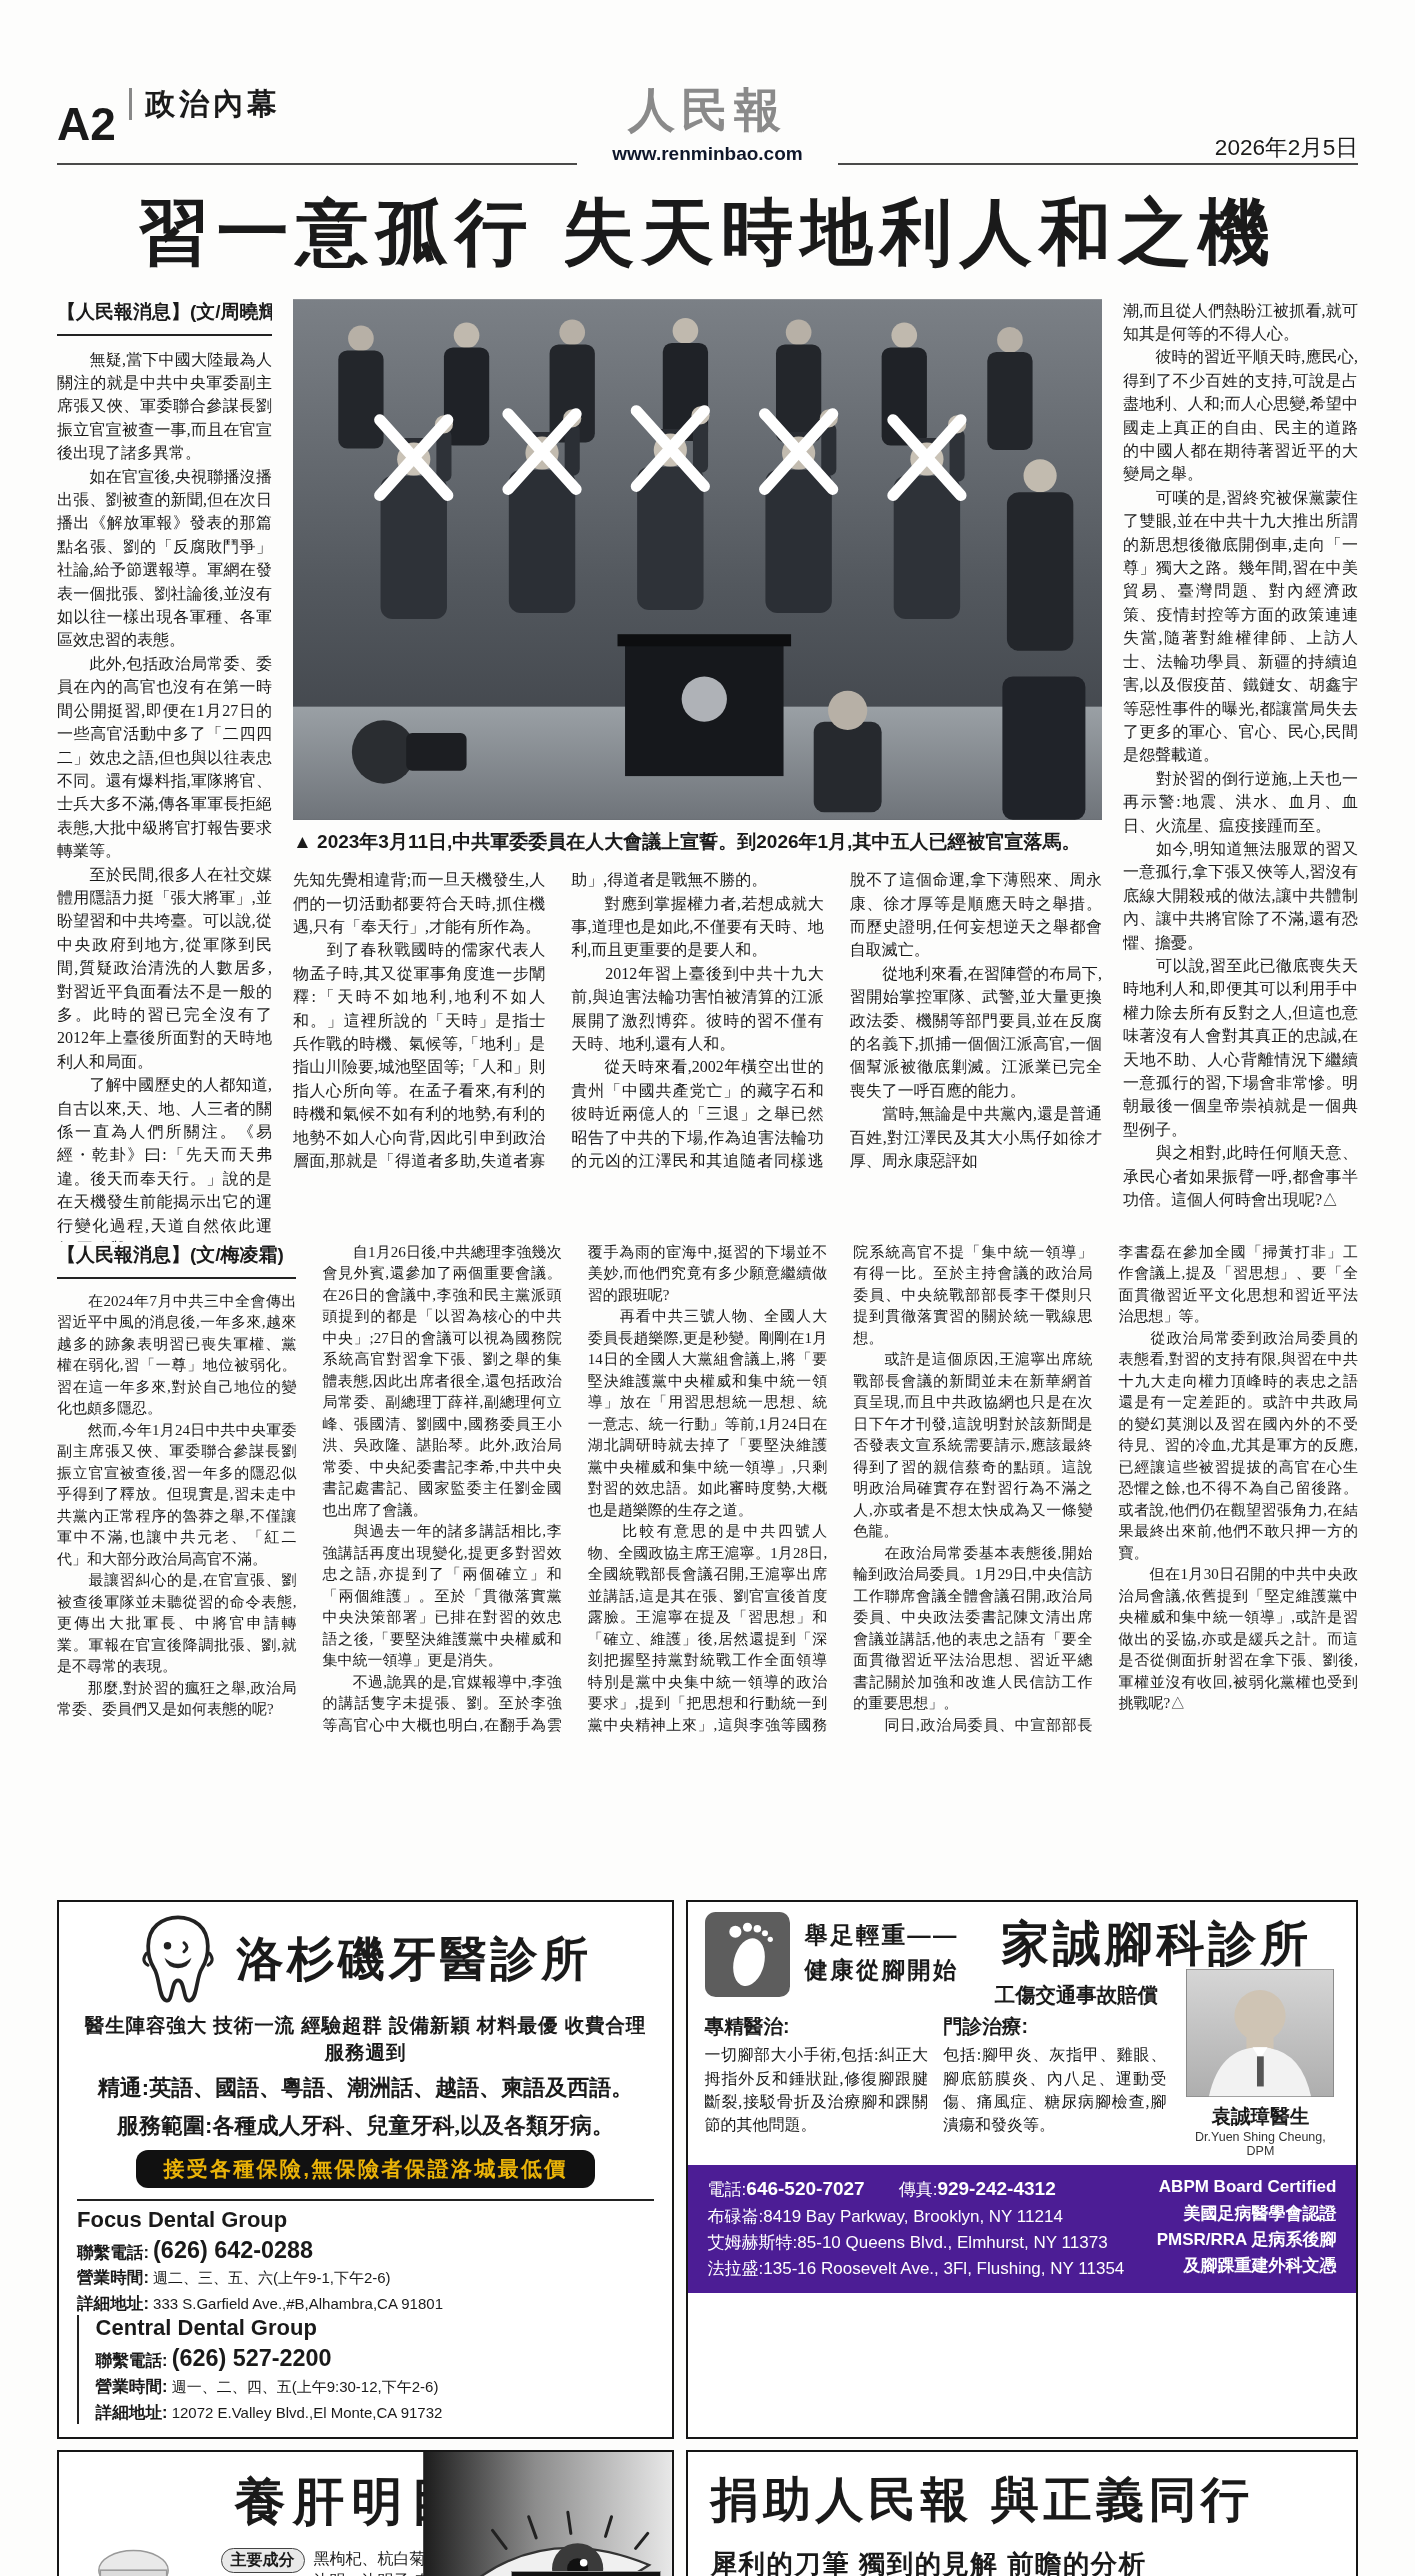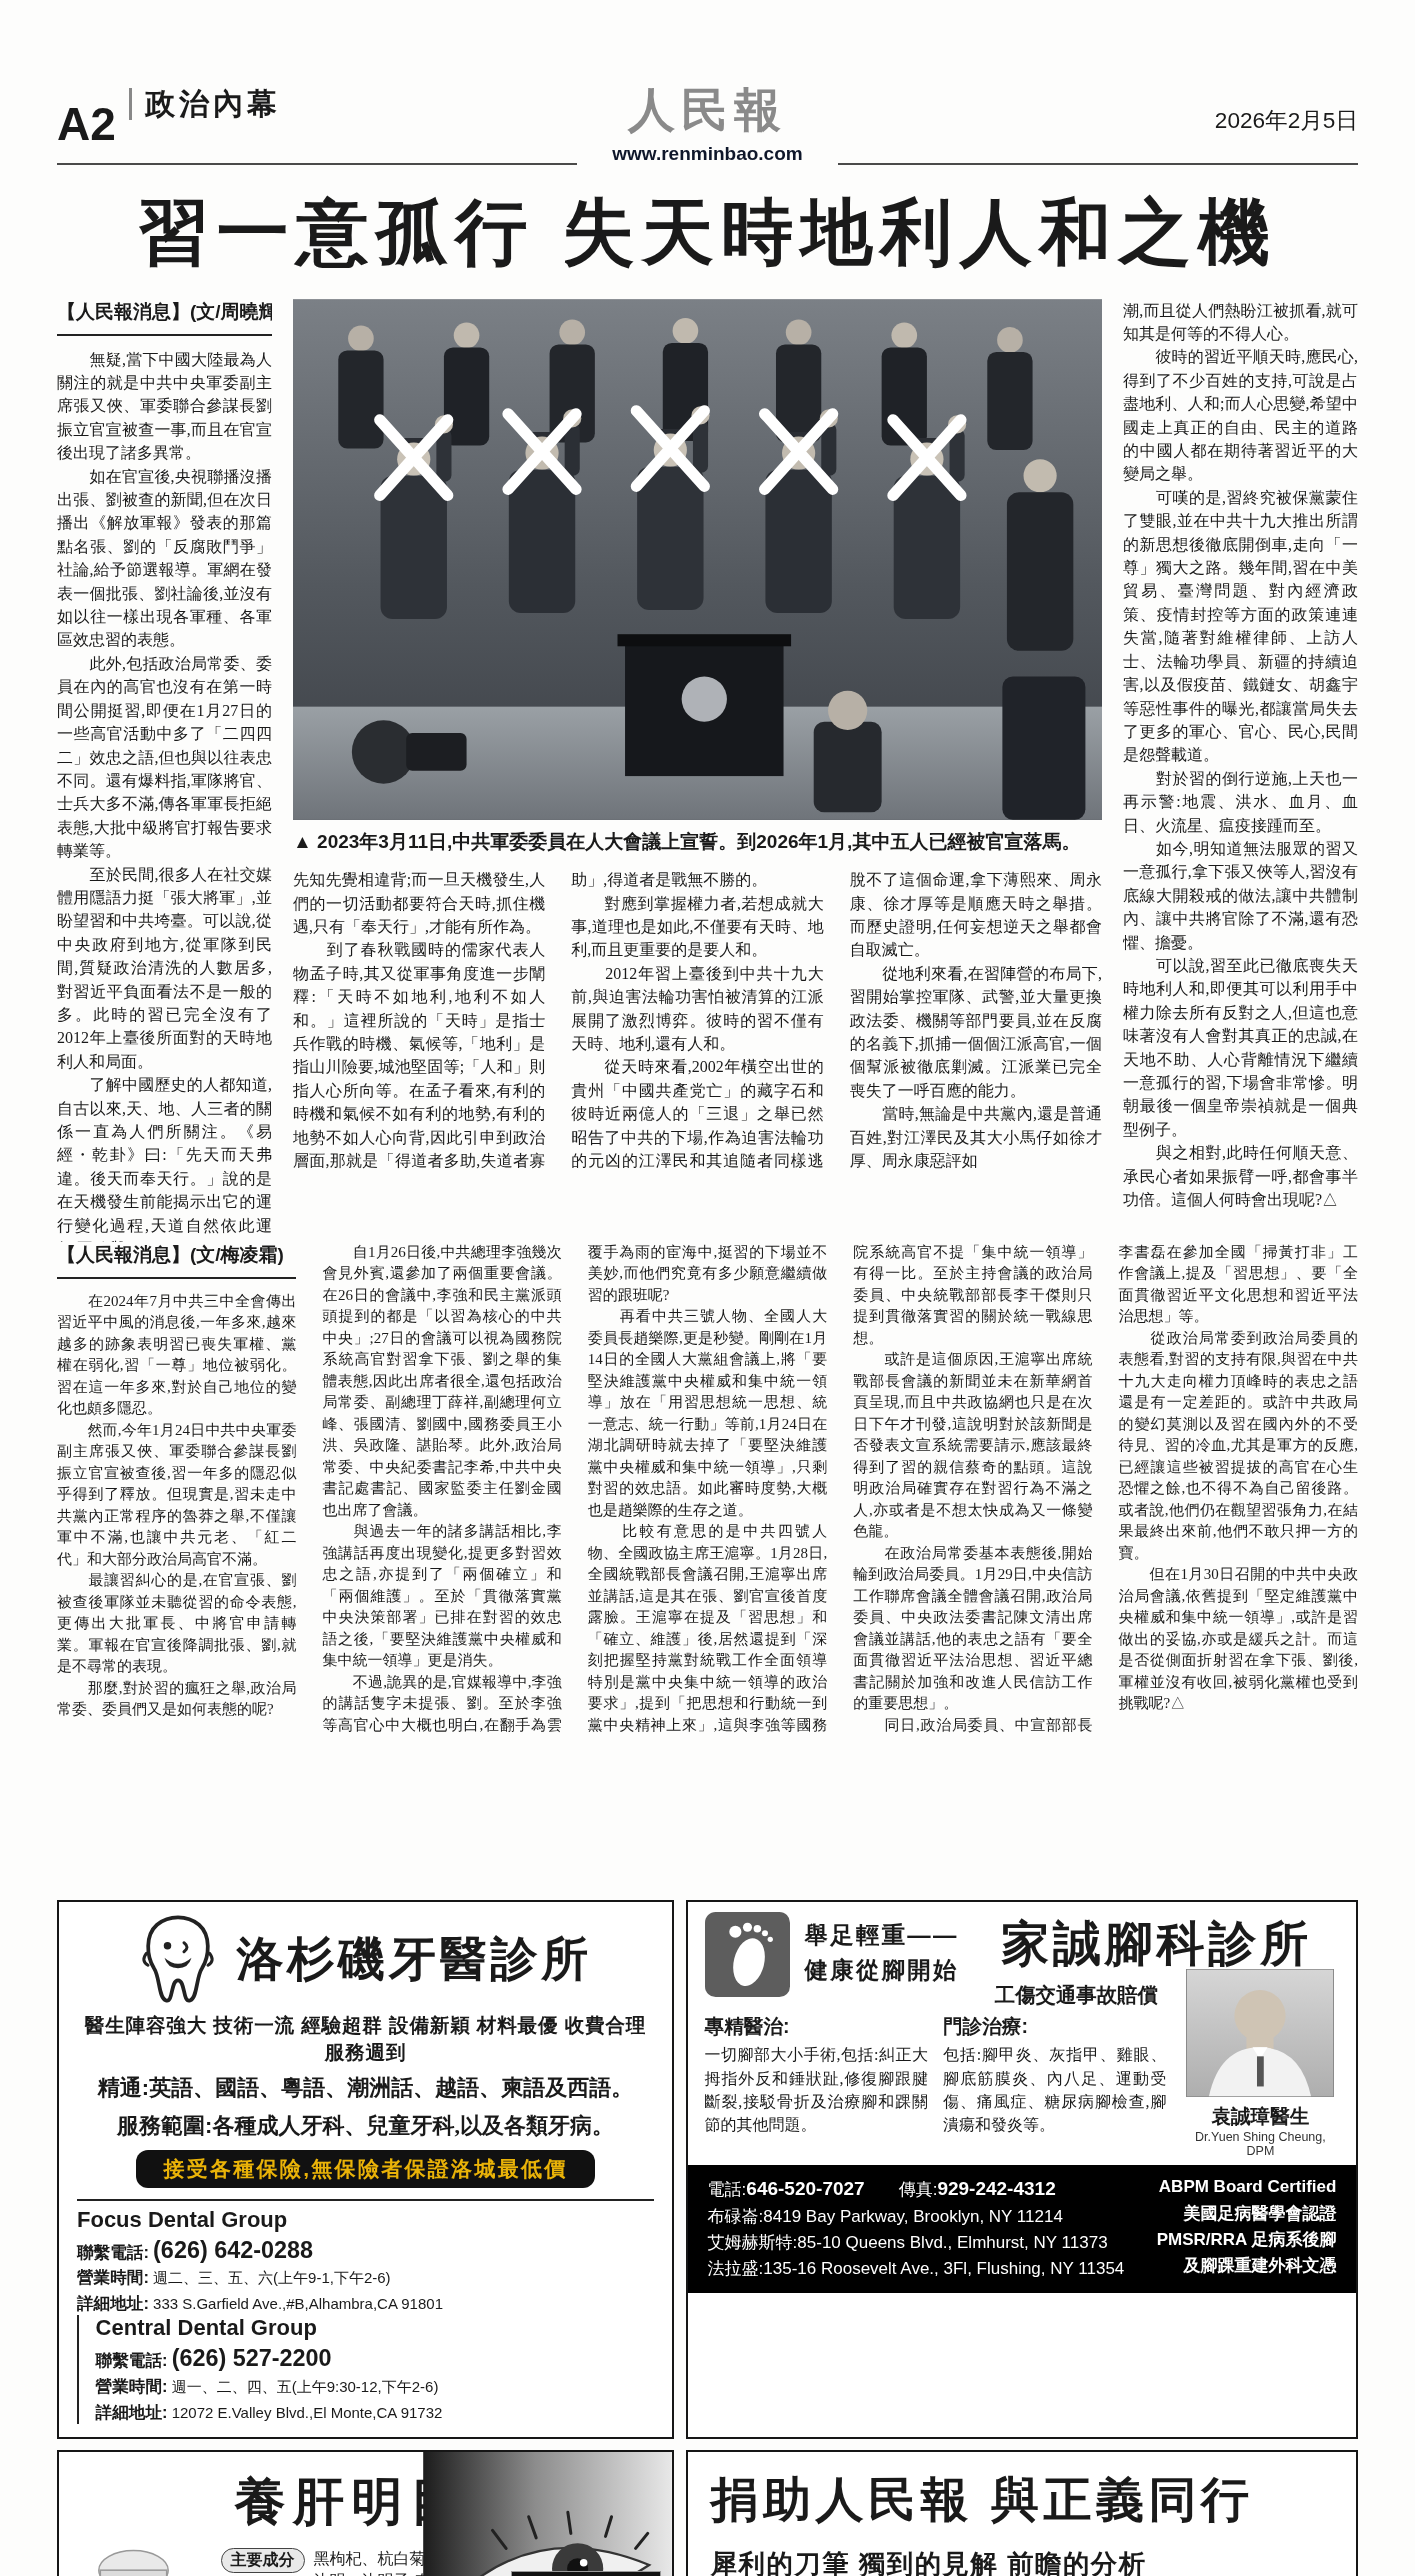--- a/index.html
+++ b/index.html
@@ -8,21 +8,21 @@
   
   .masthead{display:grid;grid-template-columns:1fr auto 1fr;align-items:end;padding-top:57px;}
   .m-left{border-bottom:2.3px solid #4a4a4a;padding-bottom:12px;}
   .plate{display:flex;align-items:center;gap:13.6px;font-family:"Liberation Sans",sans-serif;}
   .page-num{font-size:46px;font-weight:bold;margin-top:40px;}
   .plate-div{width:2.3px;height:32px;background:#888;}
   .section-name{font-size:30px;font-weight:bold;letter-spacing:3.8px;}
   .m-center{text-align:center;padding:0 35px;}
   .logo{font-size:47px;font-weight:900;color:#8a8a8a;font-family:"Liberation Serif",serif;letter-spacing:6px;}
   .site{font-size:19px;font-weight:bold;color:#0f172a;font-family:"Liberation Sans",sans-serif;margin-top:1.5px;}
-  .m-right{border-bottom:2.3px solid #4a4a4a;padding-bottom:27px;text-align:right;font-size:22.6px;font-family:"Liberation Sans",sans-serif;}
+  .m-right{border-bottom:2.3px solid #4a4a4a;padding-bottom:0;text-align:right;font-size:22.6px;font-family:"Liberation Sans",sans-serif;}
   
   .headline1{font-family:"Liberation Sans",sans-serif;font-weight:900;font-size:72px;letter-spacing:7.5px;text-align:center;margin:19.6px 0 18px;white-space:nowrap;}
   .a1{display:grid;grid-template-columns:215px 809px 1fr;column-gap:21px;height:943px;overflow:hidden;}
   .byline{font-family:"Liberation Sans",sans-serif;font-weight:bold;font-size:19px;border-bottom:2.3px solid #222;padding-bottom:9px;margin-bottom:12px;white-space:nowrap;}
   .btxt{font-size:16px;line-height:23.4px;text-align:justify;white-space:pre-line;}
   .colbox{overflow:hidden;height:100%;}
   .photo-wrap svg{display:block;}
   .caption{font-family:"Liberation Sans",sans-serif;font-weight:bold;font-size:19px;margin:9px 0 13.6px;}
   .mid-cols{column-count:3;column-gap:26px;height:341px;overflow:hidden;font-size:16px;line-height:23.4px;text-align:justify;white-space:pre-line;}
   
@@ -53,21 +53,21 @@
   .p-slogans{font-family:"Liberation Sans",sans-serif;font-weight:bold;font-size:23.4px;line-height:1.5;letter-spacing:2.3px;margin-top:6px;white-space:nowrap;}
   .p-right{flex:1;text-align:center;}
   .p-title{font-family:"Liberation Sans",sans-serif;font-weight:900;font-size:48px;letter-spacing:3.8px;white-space:nowrap;}
   .p-sub{font-size:20.4px;font-weight:bold;text-align:left;margin:4.5px 0 0 21px;}
   .p-mid{display:grid;grid-template-columns:1fr 1fr 158px;column-gap:15px;margin-top:4.5px;}
   .p-label{font-family:"Liberation Sans",sans-serif;font-weight:bold;font-size:19.6px;}
   .p-text{font-size:16px;line-height:23.4px;margin-top:3px;text-align:justify;}
   .p-doc{text-align:center;margin-top:-44px;}
   .p-docname{font-size:19.6px;font-weight:bold;margin-top:1.5px;}
   .p-doctitle{font-family:"Liberation Sans",sans-serif;font-size:12.5px;color:#333;}
-  .p-bar{background:#000000;color:#fff;font-family:"Liberation Sans",sans-serif;display:flex;justify-content:space-between;align-items:flex-start;margin:7.5px -16.6px 0;padding:9px 19.6px 10.6px;}
+  .p-bar{background:#4c1d95;color:#fff;font-family:"Liberation Sans",sans-serif;display:flex;justify-content:space-between;align-items:flex-start;margin:7.5px -16.6px 0;padding:9px 19.6px 10.6px;}
   .p-contact{font-size:17px;line-height:1.55;}
   .p-contact .big{font-size:19px;font-weight:bold;}
   .p-cert{text-align:right;font-size:17px;line-height:1.55;font-weight:bold;}
   
   .supp{padding:10.6px 13.6px;}
   .s-title{font-family:"Liberation Sans",sans-serif;font-weight:900;font-size:51px;letter-spacing:7.5px;margin:6px 0 10.6px 162px;white-space:nowrap;}
   .s-rows{margin-left:148px;width:381px;}
   .s-row{display:flex;gap:9px;margin-top:6.8px;align-items:flex-start;}
   .s-pill{flex:0 0 auto;background:#e9e9e9;border:1.5px solid #444;border-radius:15px;padding:0.8px 9px;font-family:"Liberation Sans",sans-serif;font-weight:bold;font-size:16px;white-space:nowrap;}
   .s-text{font-size:16px;line-height:22px;text-align:justify;}

